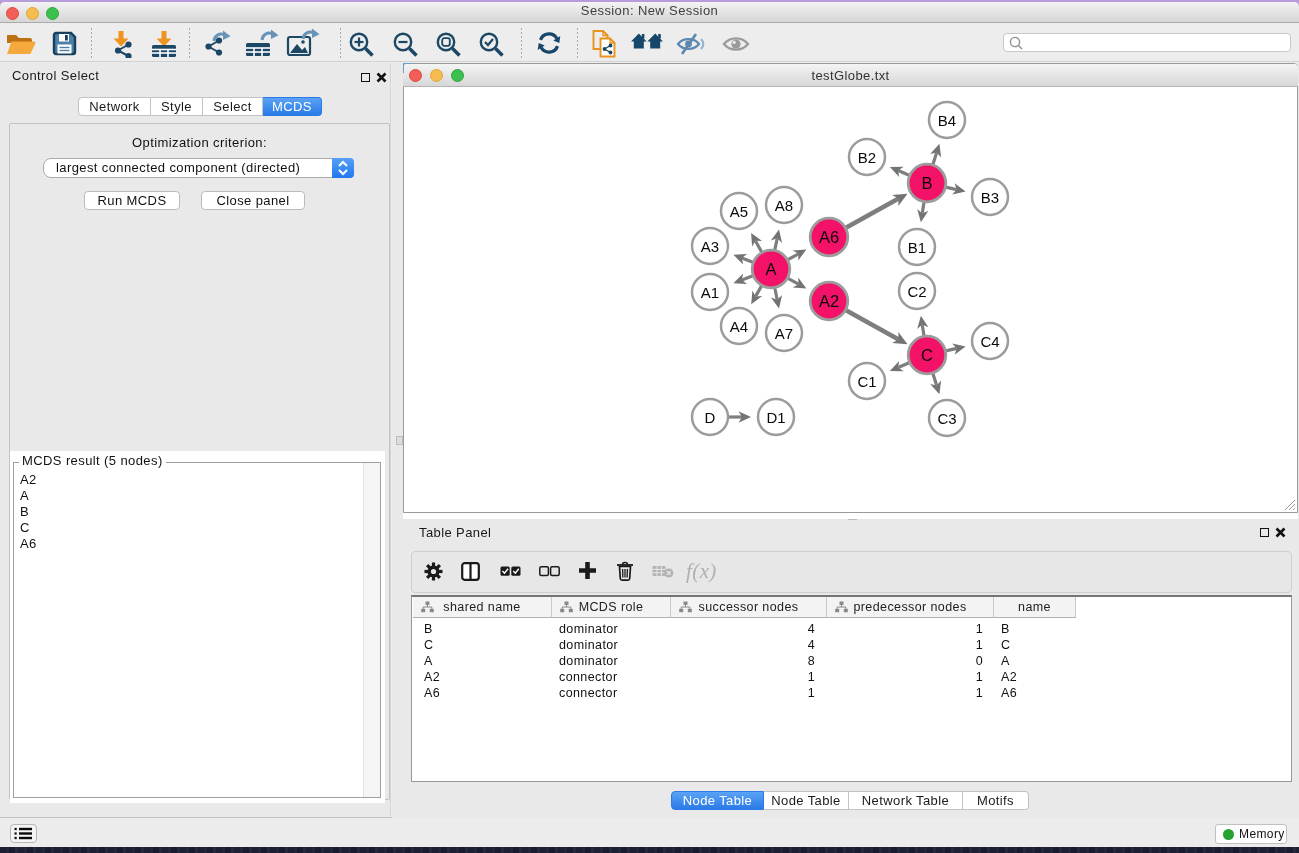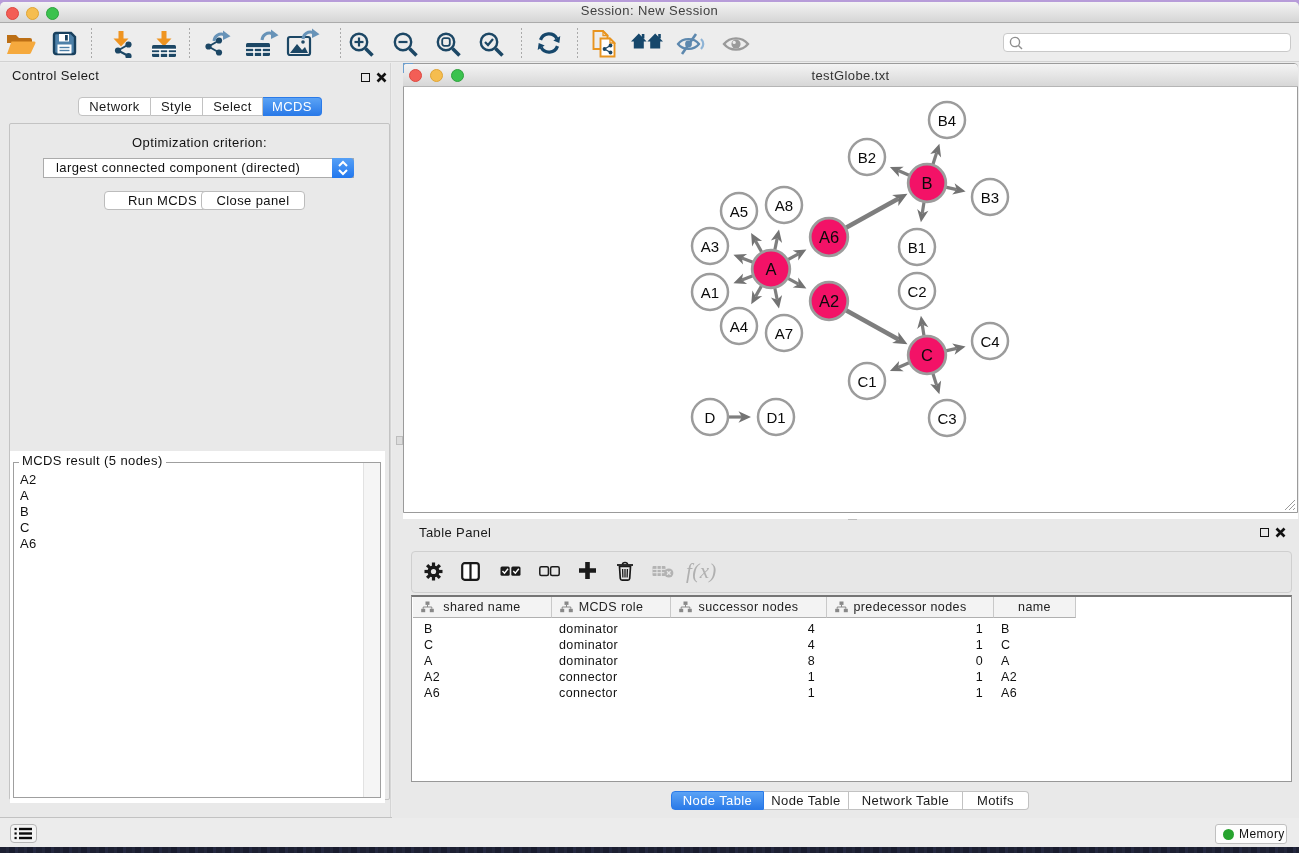--- a/index.html
+++ b/index.html
@@ -16,21 +16,21 @@
 #cp{left:0;top:63px;width:391px;height:755px;background:#e9e9e9;border-right:1px solid #d5d5d5}
 #cptitle{left:12px;top:68px;font-size:13px;color:#1a1a1a}
 .ficon{width:9px;height:9px;border:1.5px solid #111}
 .tabs{height:35px;display:flex}
 .tab{border:1px solid #c2c2c2;border-left:none;background:#fff;font-size:13px;color:#1a1a1a;text-align:center;line-height:17px;height:19px}
 .tab.first{border-left:1px solid #c2c2c2;border-radius:4px 0 0 4px}
 .tab.last{border-radius:0 4px 4px 0}
 .tab.sel{background:linear-gradient(#5ba3f5,#2a7ae8);color:#fff;border-color:#2a7ae8}
 #mcdspanel{left:9px;top:123px;width:381px;height:677px;border:1px solid #c3c3c3;border-radius:2px}
 #optlabel{left:9px;top:135px;width:381px;text-align:center;font-size:13px}
-#combo{left:43px;top:158px;width:311px;height:20px;background:#fff;border:1px solid #ababab;border-radius:0;font-size:13px;line-height:18px;padding-left:12px}
+#combo{left:43px;top:158px;width:311px;height:20px;background:#fff;border:1px solid #ababab;border-radius:8px;font-size:13px;line-height:18px;padding-left:12px}
 #spin{left:332px;top:158px;width:22px;height:20px;border-radius:0 4px 4px 0;background:linear-gradient(#56a0f6,#2177ee)}
 .btn{background:#fff;border:1px solid #bcbcbc;border-radius:4px;font-size:13px;text-align:center;height:19px;line-height:17px;top:191px}
 #fswrap{left:10px;top:451px;width:375px;height:352px;background:#fff}
 #fieldset{left:13px;top:462px;width:368px;height:336px;border:1px solid #9f9f9f;background:#fff}
 #fslegend{left:19px;top:453px;background:#fff;padding:0 3px;font-size:13px}
 #fstrack{left:363px;top:463px;width:17px;height:334px;background:#f5f5f5;border-left:1px solid #e2e2e2}
 #fslist{left:20px;top:472px;font-size:13px;line-height:16px}
 
 #statusbar{left:0;top:817px;width:1299px;height:30px;background:#ececec;border-top:1px solid #c2c2c2}
 #listbtn{left:10px;top:824px;width:27px;height:19px;background:#f4f4f4;border:1px solid #b6b6b6;border-radius:4px}
@@ -237,21 +237,21 @@
 </div>
 <div class="abs" id="mcdspanel"></div>
 <div class="abs" id="optlabel">Optimization criterion:</div>
 <div class="abs" id="combo">largest connected component (directed)</div>
 <div class="abs" id="spin">
     <svg width="22" height="20" viewBox="0 0 22 20">
       <path d="M7 8 L11 4 L15 8" fill="none" stroke="#fff" stroke-width="2"></path>
       <path d="M7 12 L11 16 L15 12" fill="none" stroke="#fff" stroke-width="2"></path>
     </svg>
   </div>
-<div class="abs btn" style="left:104px;width:117px">Run MCDS</div>
+<div class="abs btn" style="left:84px;width:96px">Run MCDS</div>
 <div class="abs btn" style="left:201px;width:104px">Close panel</div>
 <div class="abs" id="fswrap"></div>
 <div class="abs" id="fieldset"></div>
 <div class="abs" id="fstrack"></div>
 <div class="abs" id="fslegend">MCDS result (5 nodes)</div>
 <div class="abs" id="fslist">A2<br>A<br>B<br>C<br>A6</div>
 <div class="abs" id="statusbar"></div>
 <div class="abs" id="listbtn">
     <svg width="25" height="17" viewBox="0 0 25 17">
       <g stroke="#0a0a0a" stroke-width="2.4">

